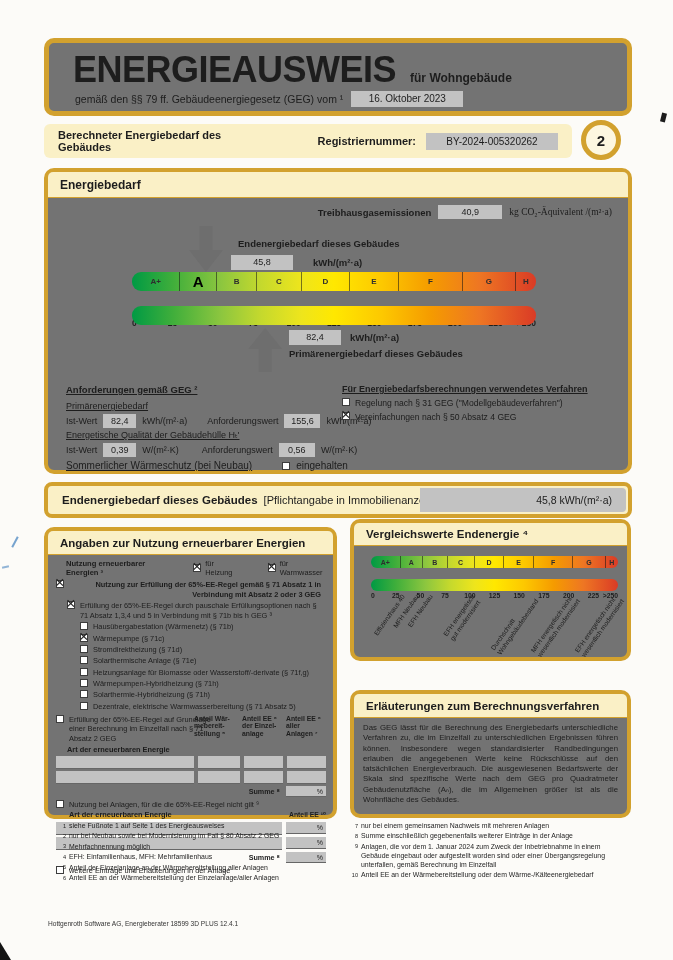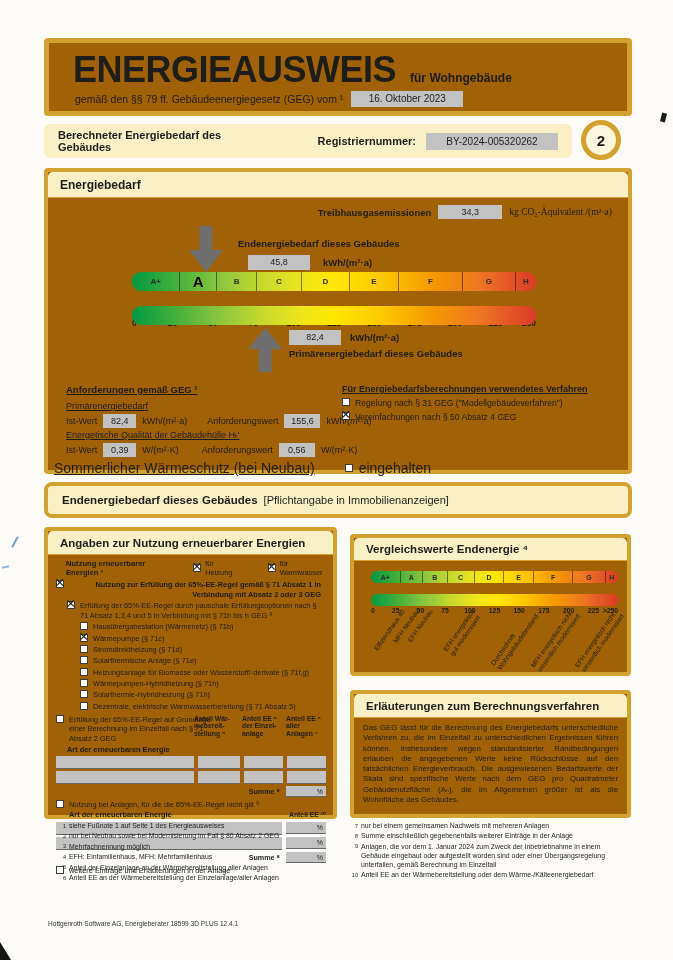--- a/index.html
+++ b/index.html
@@ -1,19 +1,19 @@
 <!DOCTYPE html>
 <html lang="de"><head>
 <meta charset="utf-8">
 <style>
   html,body{margin:0;padding:0;background:#e8e6e1;}
   #page{position:relative;width:673px;height:960px;background:#fcfbf8;overflow:hidden;
         font-family:"Liberation Sans","DejaVu Sans",sans-serif;color:#1d1d1d;}
   .abs{position:absolute;}
-  .box{position:absolute;background:#a16207;border:4px solid var(--gold);border-radius:4px;box-sizing:border-box;}
+  .box{position:absolute;background:#737373;border:4px solid var(--gold);border-radius:10px;box-sizing:border-box;}
   .strip{background:var(--cream);border-bottom:1px solid var(--gold);border-radius:5px 5px 0 0;
          font-weight:bold;padding:0 12px;display:flex;align-items:center;}
   .vbox{background:var(--graybox);text-align:center;font-size:9px;line-height:14px;flex:none;}
   .b{font-weight:bold;}
   .u{text-decoration:underline;}
   .cb{display:inline-block;width:8px;height:8px;border:1px solid #3c3c3c;background:#fff;
       position:relative;flex:none;box-sizing:border-box;}
   .cb.on::after{content:"✕";position:absolute;left:-2.5px;top:-4px;font-size:12.5px;font-weight:bold;color:#262626;line-height:1;}
   .row{display:flex;align-items:center;}
   .grad{background:linear-gradient(90deg,#009a44 0%,#3fae3b 10%,#8cc63f 22%,#c5d92d 32%,
@@ -65,27 +65,27 @@
     <span style="font-weight:bold;font-size:15px;">2</span>
   </div>
 
   <div class="box" style="left:44px;top:168px;width:588px;height:306px;">
     <div class="strip" style="height:25px;font-size:12px;">
       <span>Energiebedarf</span>
     </div>
 
     <div class="abs row" style="right:16px;top:33px;gap:7px;">
       <span class="b" style="font-size:9.5px;">Treibhausgasemissionen</span>
-      <span class="vbox" style="width:64px;">34,3</span>
+      <span class="vbox" style="width:64px;">40,9</span>
       <span style="font-size:9.5px;font-family:Liberation Serif, serif;">kg CO₂-Äquivalent /(m²·a)</span>
     </div>
 
     <div id="arrow-end" class="arrow down" style="top: 54px; width: 34px; height: 46px; left: 141.013px;"></div>
     <span class="abs b" style="left:190px;top:66px;font-size:9.5px;">Endenergiebedarf dieses Gebäudes</span>
-    <div class="abs row" style="left:200px;top:83px;gap:13px;">
+    <div class="abs row" style="left:183px;top:83px;gap:20px;">
       <span class="vbox" style="width:62px;line-height:15px;">45,8</span>
       <span class="b" style="font-size:9.5px;">kWh/(m²·a)</span>
     </div>
 
     <div id="main-letters" class="abs grad" style="left:84px;top:100px;width:404px;height:19px;border-radius:9px;display:flex;overflow:hidden;">
         <div class="seg" style="width: 12%;">A+</div>
         <div class="seg segA" style="width: 9%;">A</div>
         <div class="seg" style="width: 10%;">B</div>
         <div class="seg" style="width: 11%;">C</div>
         <div class="seg" style="width: 12%;">D</div>
@@ -128,21 +128,21 @@
     </div>
     <span class="abs u" style="left:18px;top:258px;font-size:9px;">Energetische Qualität der Gebäudehülle Hₜ'</span>
     <div class="abs row" style="left:18px;top:271px;gap:6px;font-size:9px;">
       <span>Ist-Wert</span>
       <span class="vbox" style="width:33px;">0,39</span>
       <span>W/(m²·K)</span>
       <span style="margin-left:17px;">Anforderungswert</span>
       <span class="vbox" style="width:36px;">0,56</span>
       <span>W/(m²·K)</span>
     </div>
-    <div class="abs row" style="left:6px;top:288px;gap:6px;font-size:14px;">
+    <div class="abs row" style="left:18px;top:288px;gap:6px;font-size:10px;">
       <span class="u">Sommerlicher Wärmeschutz (bei Neubau)</span>
       <span id="summer-cb" class="cb" style="margin-left:24px;"></span>
       <span>eingehalten</span>
     </div>
 
     <span class="abs b u" style="left:294px;top:212px;font-size:9px;">Für Energiebedarfsberechnungen verwendetes Verfahren</span>
     <div id="proc-items" class="abs" style="left:294px;top:226px;width:280px;">
         <div class="opt-row" style="font-size: 8.6px; margin-bottom: 3px;">
           <span class="cb"></span>
           <span>Regelung nach § 31 GEG ("Modellgebäudeverfahren")</span>
@@ -150,20 +150,22 @@
         <div class="opt-row" style="font-size: 8.6px; margin-bottom: 3px;">
           <span class="cb on"></span>
           <span>Vereinfachungen nach § 50 Absatz 4 GEG</span>
         </div>
       </div>
   </div>
 
   <div class="box row" style="left:44px;top:482px;width:588px;height:36px;background:var(--cream);border-radius:8px;padding:0;">
     <span class="b" style="font-size:11.5px;margin-left:14px;">Endenergiebedarf dieses Gebäudes</span>
     <span style="font-size:11px;margin-left:6px;">[Pflichtangabe in Immobilienanzeigen]</span>
+    <span style="position:absolute;right:2px;top:2px;bottom:2px;width:206px;background:var(--graybox);
+                 font-size:10.5px;display:flex;align-items:center;justify-content:flex-end;padding-right:14px;box-sizing:border-box;border-radius:0 4px 4px 0;">45,8 kWh/(m²·a)</span>
   </div>
 
   <div class="box" style="left:44px;top:527px;width:293px;height:292px;">
     <div class="strip" style="height:23px;font-size:11.5px;">
       <span>Angaben zur Nutzung erneuerbarer Energien</span>
     </div>
     <div class="abs" style="left:8px;top:28px;right:7px;">
 
       <div class="row" style="gap:5px;margin-bottom:3px;">
         <span class="b" style="font-size:7.6px;margin-left:10px;">Nutzung erneuerbarer Energien ³</span>
@@ -281,21 +283,21 @@
         <span class="grow" style="width:40px;height:11px;font-size:7px;text-align:right;padding-right:3px;box-sizing:border-box;line-height:11px;">%</span>
       </div>
 
       <div class="opt-row" style="margin-top:3px;">
         <span id="more-cb" class="cb"></span>
         <span>weitere Einträge und Erläuterungen in der Anlage</span>
       </div>
     </div>
   </div>
 
-  <div class="box" style="left:350px;top:534px;width:281px;height:142px;">
+  <div class="box" style="left:350px;top:519px;width:281px;height:142px;">
     <div class="strip" style="height:22px;font-size:11.5px;">
       <span>Vergleichswerte Endenergie ⁴</span>
     </div>
     <div id="cmp-letters" class="abs grad" style="left:17px;top:33px;width:247px;height:12px;border-radius:6px;display:flex;overflow:hidden;">
         <div class="seg small" style="width: 12%;">A+</div>
         <div class="seg small" style="width: 9%;">A</div>
         <div class="seg small" style="width: 10%;">B</div>
         <div class="seg small" style="width: 11%;">C</div>
         <div class="seg small" style="width: 12%;">D</div>
         <div class="seg small" style="width: 12%;">E</div>

